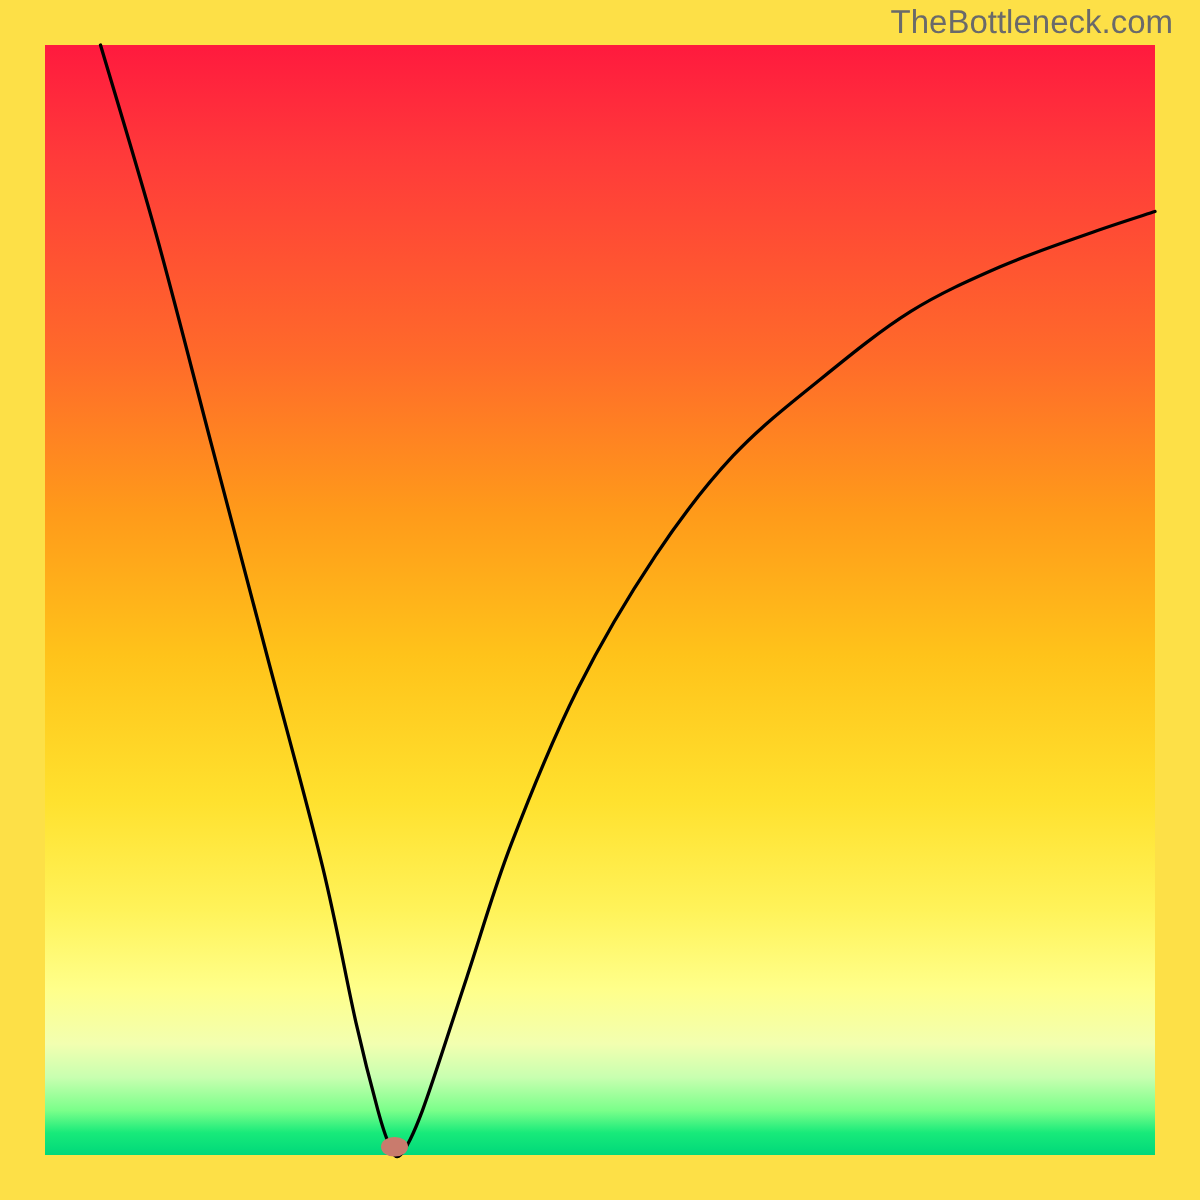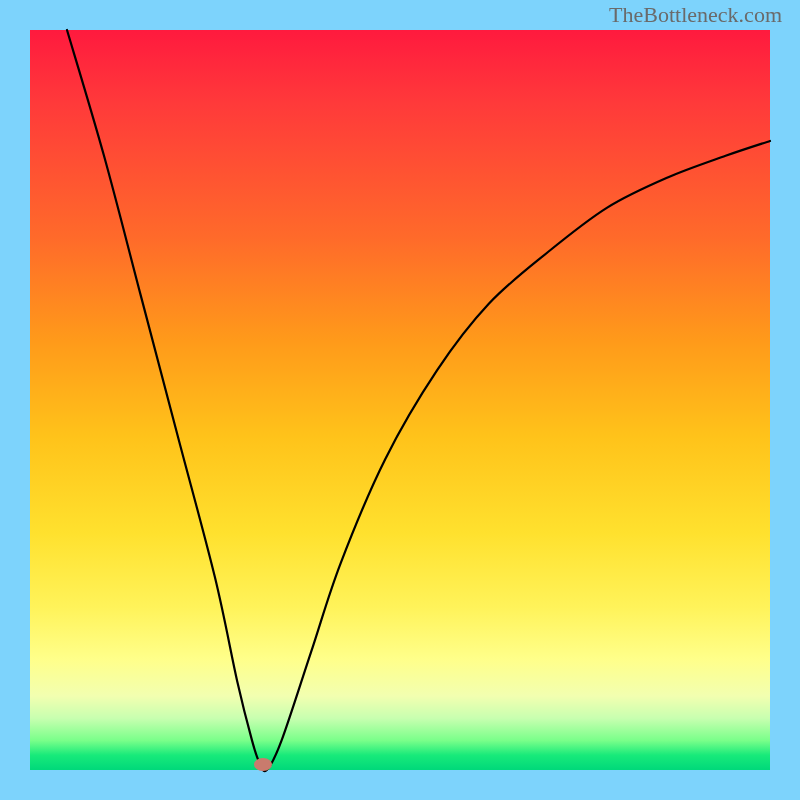--- a/index.html
+++ b/index.html
@@ -8,22 +8,21 @@
     width: 800px;
     height: 800px;
     background: #000;
     font-family: Arial, Helvetica, sans-serif;
     overflow: hidden;
   }
   .frame {
     position: relative;
     width: 800px;
     height: 800px;
-    background: #7dd3fc;
-    font-family: Liberation Serif, serif;
+    background: #fde047;
   }
   .watermark {
     position: absolute;
     top: 2px;
     right: 18px;
     color: #6a6a6a;
     font-size: 22px;
     font-weight: 400;
     user-select: none;
   }

